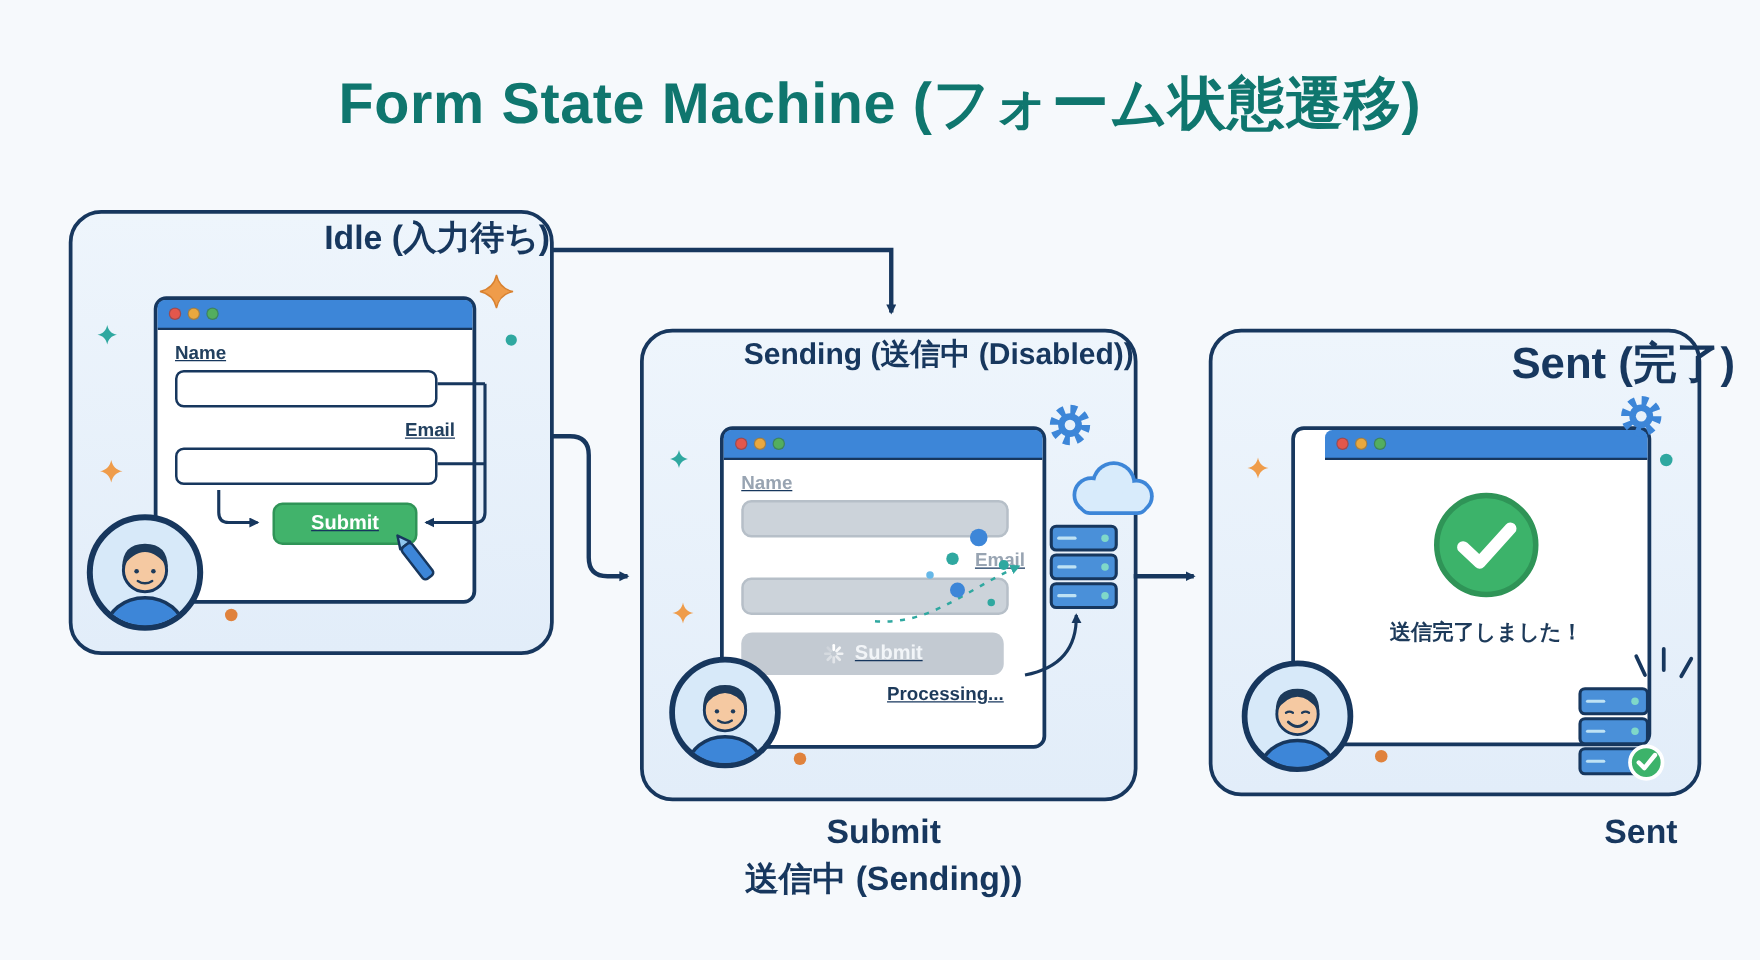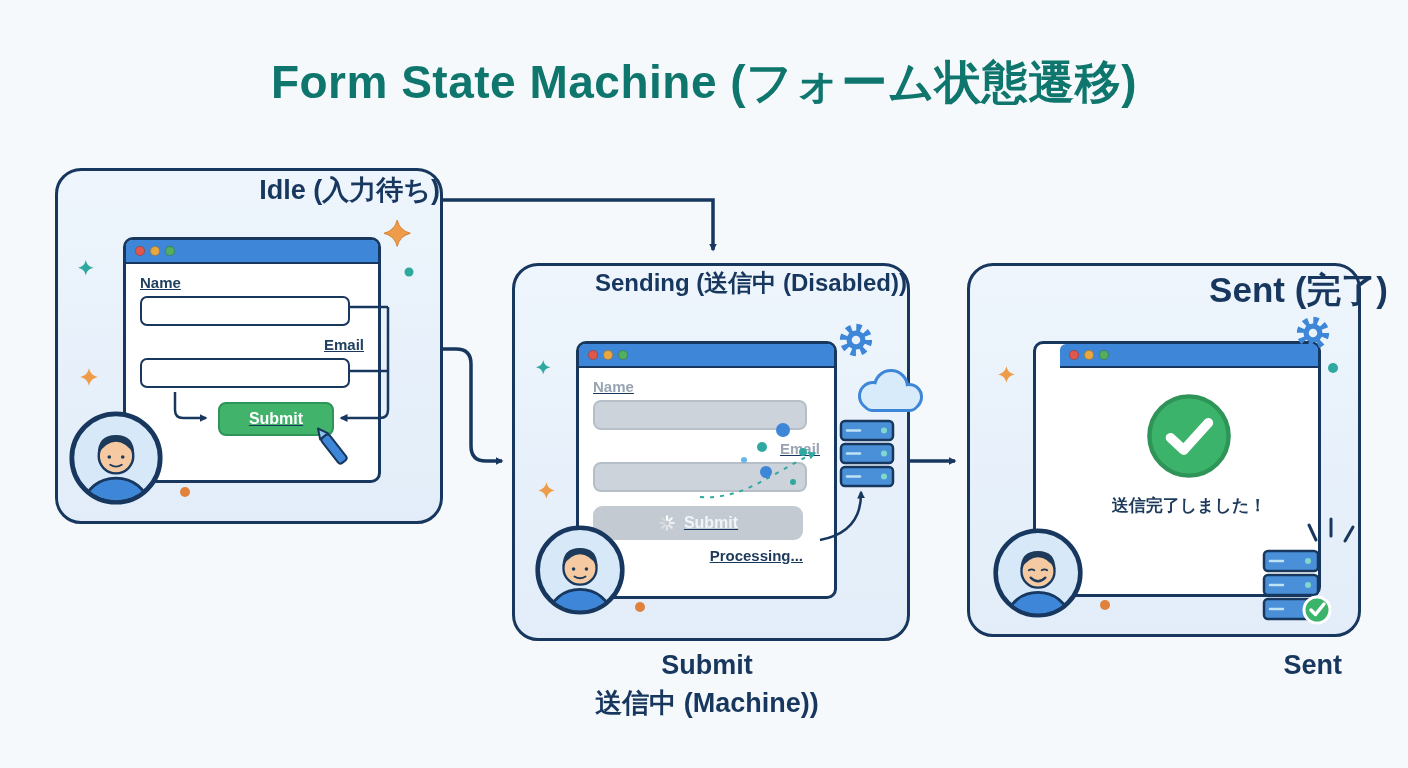--- a/index.html
+++ b/index.html
@@ -197,21 +197,21 @@
         <path d="M31,46 Q31,26 50,26 Q69,26 69,46 Q60,33 50,33 Q40,33 31,46 Z" fill="#1d3a5a"></path>
         <circle cx="43" cy="49" r="1.9" fill="#1d3a5a"></circle>
         <circle cx="57" cy="49" r="1.9" fill="#1d3a5a"></circle>
         <path d="M44,57 Q50,61 56,57" stroke="#1d3a5a" stroke-width="2" fill="none" stroke-linecap="round"></path>
       </g>
     </svg>
   </div>
 
   <div class="caption" style="left:497px;top:646px;width:420px;">
     <div>Submit</div>
-    <div>送信中 (Machine))</div>
+    <div>送信中 (Sending))</div>
   </div>
 
   <div class="panel" style="left:967px;top:263px;width:388px;height:368px;">
     <div class="panel-title" style="font-size:35px;padding-left:30px;">Sent (完了)</div>
 
     <div class="browser" style="left:63px;top:75px;width:258px;height:250px;padding-left:24px;">
       <div class="titlebar">
         <span class="wdot red"></span>
         <span class="wdot orange"></span>
         <span class="wdot green"></span>

